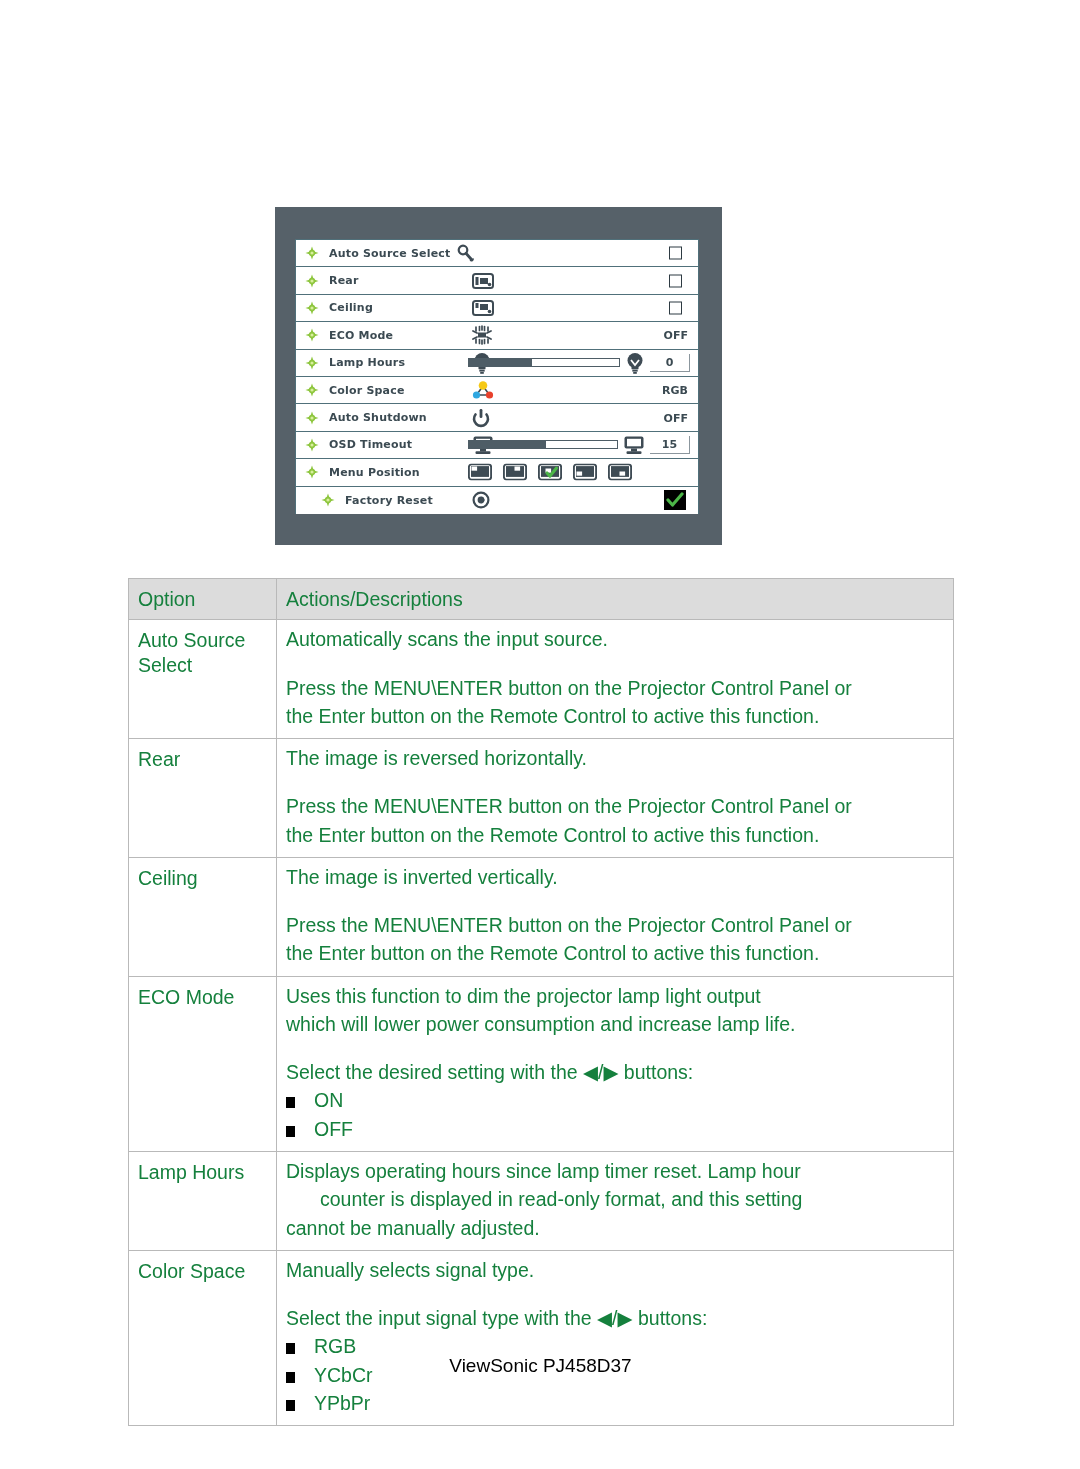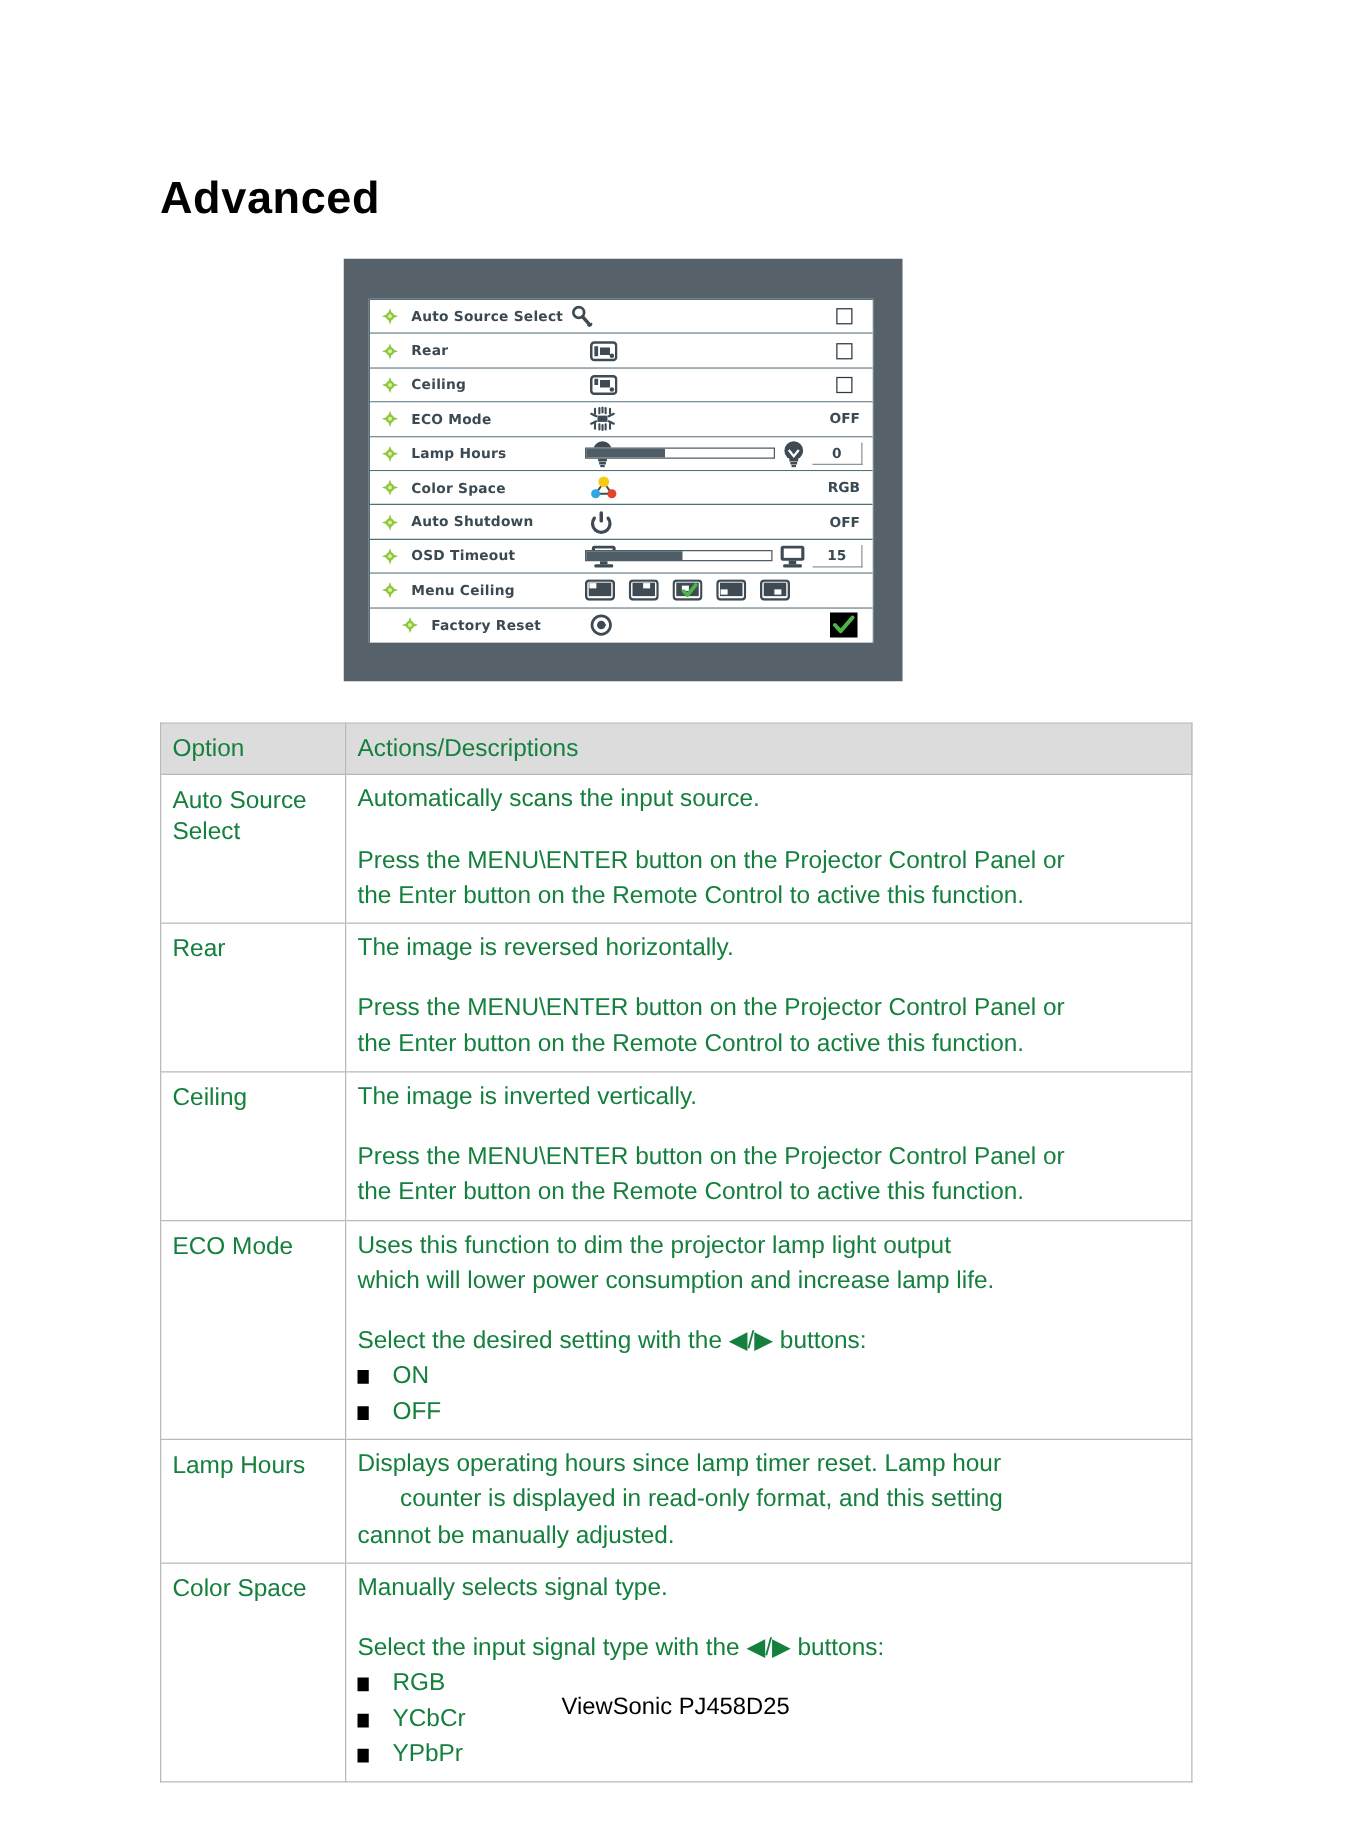--- a/index.html
+++ b/index.html
@@ -245,21 +245,20 @@
     justify-content: center;
     font-size: 19px;
     color: #000;
   }
 </style>
 </head>
 <body>
 
 <div class="page">
 
-  <div class="page-title">Advanced</div>
 
   <div class="osd-panel">
     <div class="osd-inner" id="osd-list">
         <div class="osd-row">
           <span class="bullet">
             <svg width="14" height="14" viewBox="0 0 14 14">
               <circle cx="7" cy="7" r="3.2" fill="#8ec63f"></circle>
               <path d="M7 0.5 L8.6 5 L7 5.8 L5.4 5 Z" fill="#8ec63f"></path>
               <path d="M7 13.5 L5.4 9 L7 8.2 L8.6 9 Z" fill="#8ec63f"></path>
               <path d="M0.5 7 L5 5.4 L5.8 7 L5 8.6 Z" fill="#8ec63f"></path>
@@ -474,21 +473,21 @@
           <span class="bullet">
             <svg width="14" height="14" viewBox="0 0 14 14">
               <circle cx="7" cy="7" r="3.2" fill="#8ec63f"></circle>
               <path d="M7 0.5 L8.6 5 L7 5.8 L5.4 5 Z" fill="#8ec63f"></path>
               <path d="M7 13.5 L5.4 9 L7 8.2 L8.6 9 Z" fill="#8ec63f"></path>
               <path d="M0.5 7 L5 5.4 L5.8 7 L5 8.6 Z" fill="#8ec63f"></path>
               <path d="M13.5 7 L9 8.6 L8.2 7 L9 5.4 Z" fill="#8ec63f"></path>
               <circle cx="7" cy="7" r="1.6" fill="#d8ef9c"></circle>
             </svg>
           </span>
-          <span class="osd-label">Menu Ceiling</span>
+          <span class="osd-label">Menu Position</span>
           <span class="menu-pos-group">
             <span style="display: flex;">
               <svg width="24" height="17" viewBox="0 0 24 17">
                 <rect x="0.9" y="0.9" width="22.2" height="15.2" rx="2.6" fill="none" stroke="#3e4b54" stroke-width="1.9"></rect>
                 <rect x="3" y="2.6" width="18" height="10.8" fill="#3e4b54"></rect>
                 <rect x="3.5" y="3" width="5.6" height="4.2" fill="#ffffff"></rect>
               </svg>
             </span>
             <span style="display: flex;">
               <svg width="24" height="17" viewBox="0 0 24 17">
@@ -632,16 +631,16 @@
               <span class="sq"></span>
               <span>YPbPr</span>
             </div>
           </td>
         </tr>
       </tbody>
   </table>
 
   <div class="footer">
     <span>ViewSonic PJ458D</span>
-    <span>25</span>
+    <span>37</span>
   </div>
 
 </div>
 
 </body></html>

